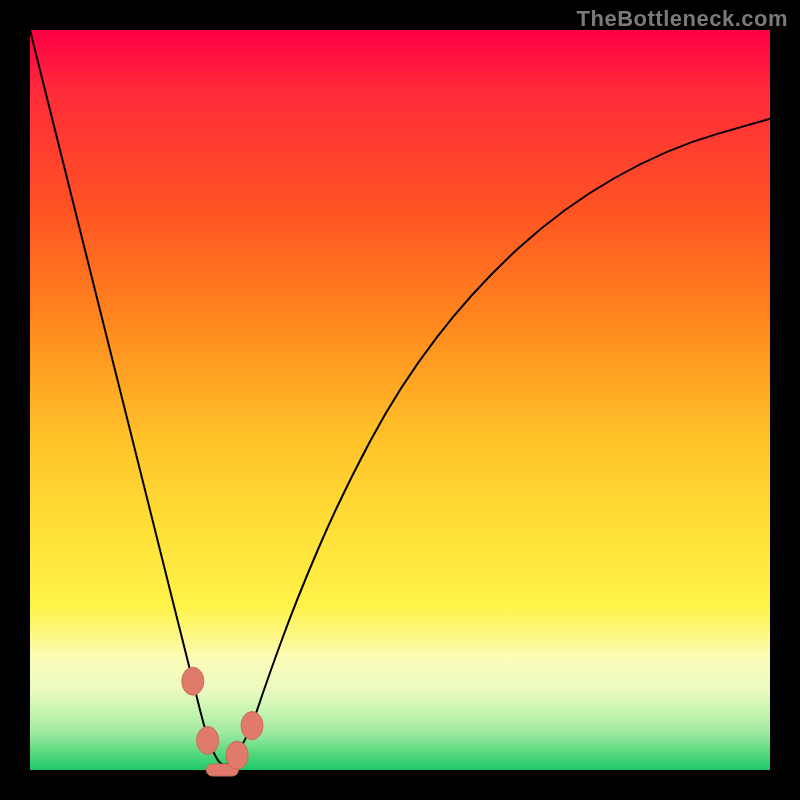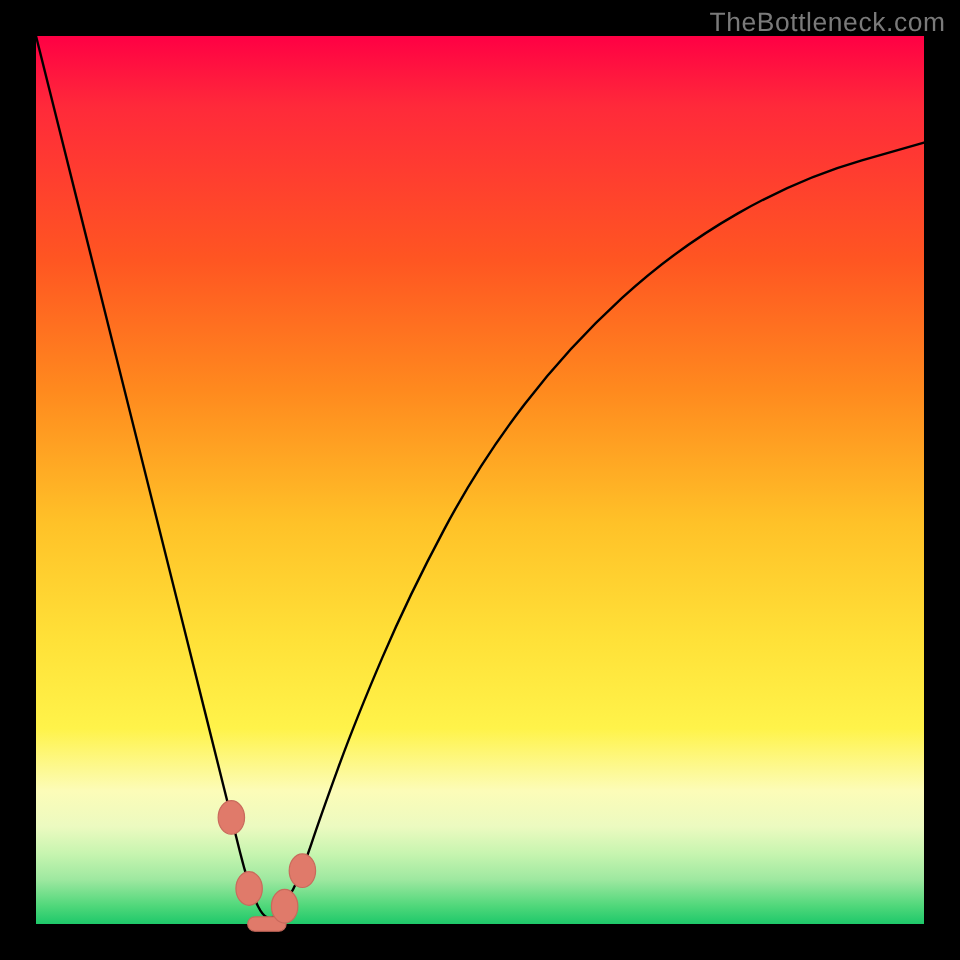--- a/index.html
+++ b/index.html
@@ -38,21 +38,21 @@
       #4fd77a 98%,
       #1ec86a 100%
     );
   }
   .watermark {
     position: absolute;
     top: 6px;
     right: 12px;
     color: #7a7a7a;
     font-size: 22px;
-    font-weight: 400;
+    font-weight: 700;
     letter-spacing: 0.5px;
     user-select: none;
   }
   svg.curve {
     position: absolute;
     left: 0;
     top: 0;
     width: 740px;
     height: 740px;
     overflow: visible;

